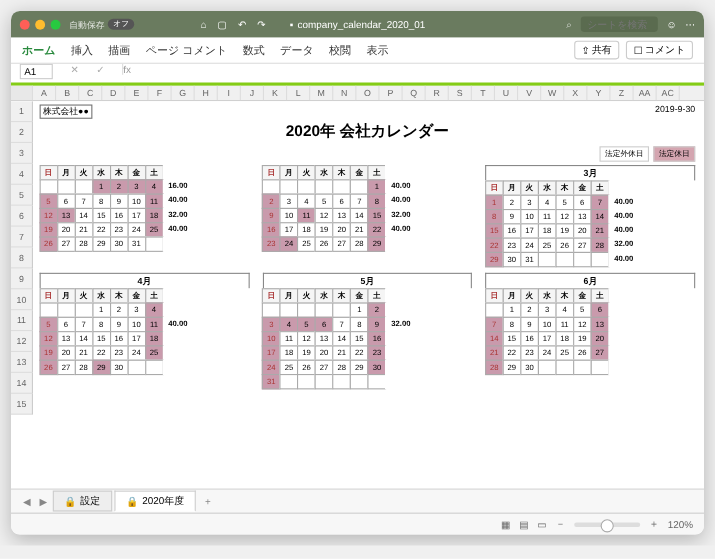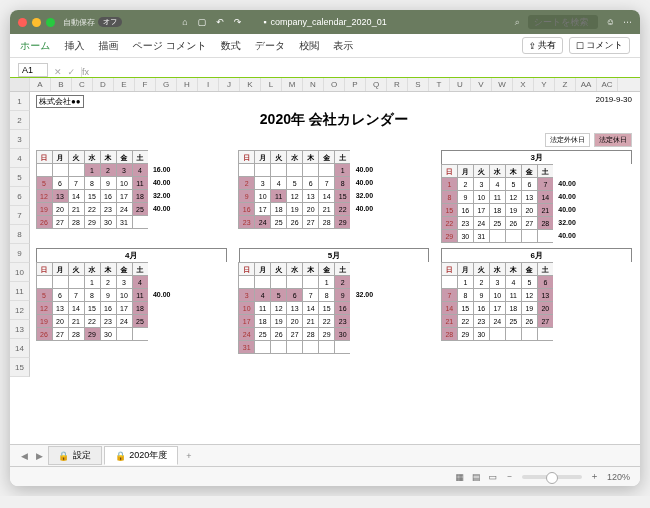--- a/index.html
+++ b/index.html
@@ -5,24 +5,24 @@
 *{margin:0;padding:0;box-sizing:border-box;font-family:-apple-system,"Hiragino Sans",sans-serif}
 body{background:#f0f0f0;display:flex;justify-content:center;align-items:flex-start;padding:10px}
 .win{width:650px;background:#fff;border-radius:8px;box-shadow:0 4px 18px rgba(0,0,0,.25);overflow:hidden}
 .tb{background:#6a7b5f;height:24px;display:flex;align-items:center;padding:0 8px;color:#fff;font-size:9px;position:relative}
 .dots{display:flex;gap:5px}.dot{width:9px;height:9px;border-radius:50%}.dr{background:#ff5f57}.dy{background:#ffbd2e}.dg{background:#28c940}
 .tb-mid{position:absolute;left:50%;transform:translateX(-50%);display:flex;align-items:center;gap:4px}
 .tb-ic{display:flex;gap:10px;margin-left:60px}
 .tb-r{margin-left:auto;display:flex;gap:8px;align-items:center}
 .srch{background:#5a6b4f;border:none;color:#ccc;font-size:9px;padding:2px 6px;border-radius:3px;width:70px}
 .ribbon{height:24px;display:flex;align-items:center;padding:0 10px;font-size:10px;border-bottom:1px solid #ddd;gap:14px;position:relative}
-.rt{color:#333;cursor:pointer}.rt0{color:#2a8a3e;font-weight:400}
+.rt{color:#333;cursor:pointer}.rt0{color:#2a8a3e;font-weight:700}
 .rr{margin-left:auto;display:flex;gap:6px}
 .rbtn{border:1px solid #ccc;background:#fff;font-size:9px;padding:1px 6px;border-radius:3px;display:flex;align-items:center;gap:2px}
-.fb{height:20px;display:flex;align-items:flex-end;padding:0 8px;font-size:9px;border-bottom:1px solid #84cc16;gap:6px}
+.fb{height:20px;display:flex;align-items:flex-start;padding:0 8px;font-size:9px;border-bottom:3px solid #84cc16;gap:16px}
 .cref{width:30px;background:#fff;border:1px solid #ccc;padding:1px 3px;font-size:9px}
 .fx{flex:1;border-left:1px solid #ddd;padding-left:0;color:#999}
 .colh{height:14px;display:flex;font-size:8px;color:#666;background:#f0f0f0;border-bottom:1px solid #ccc}
 .ch{border-right:1px solid #ddd;text-align:center;line-height:14px}.ch0{width:20px;background:#e8e8e8}
 .rowh{position:absolute;left:0;top:0;width:20px;background:#f0f0f0;font-size:8px;color:#666}
 .rh{height:19px;border-bottom:1px solid #ddd;border-right:1px solid #ccc;text-align:center;line-height:19px}
 .grid{position:relative;height:352px;overflow:hidden;background:#fff}
 .content{position:absolute;left:20px;top:0;right:0;padding:2px 8px 0 6px}
 .hdr{display:flex;justify-content:space-between;font-size:8px;padding:1px 0}
 .company{border:1px solid #737373;padding:0 2px}

